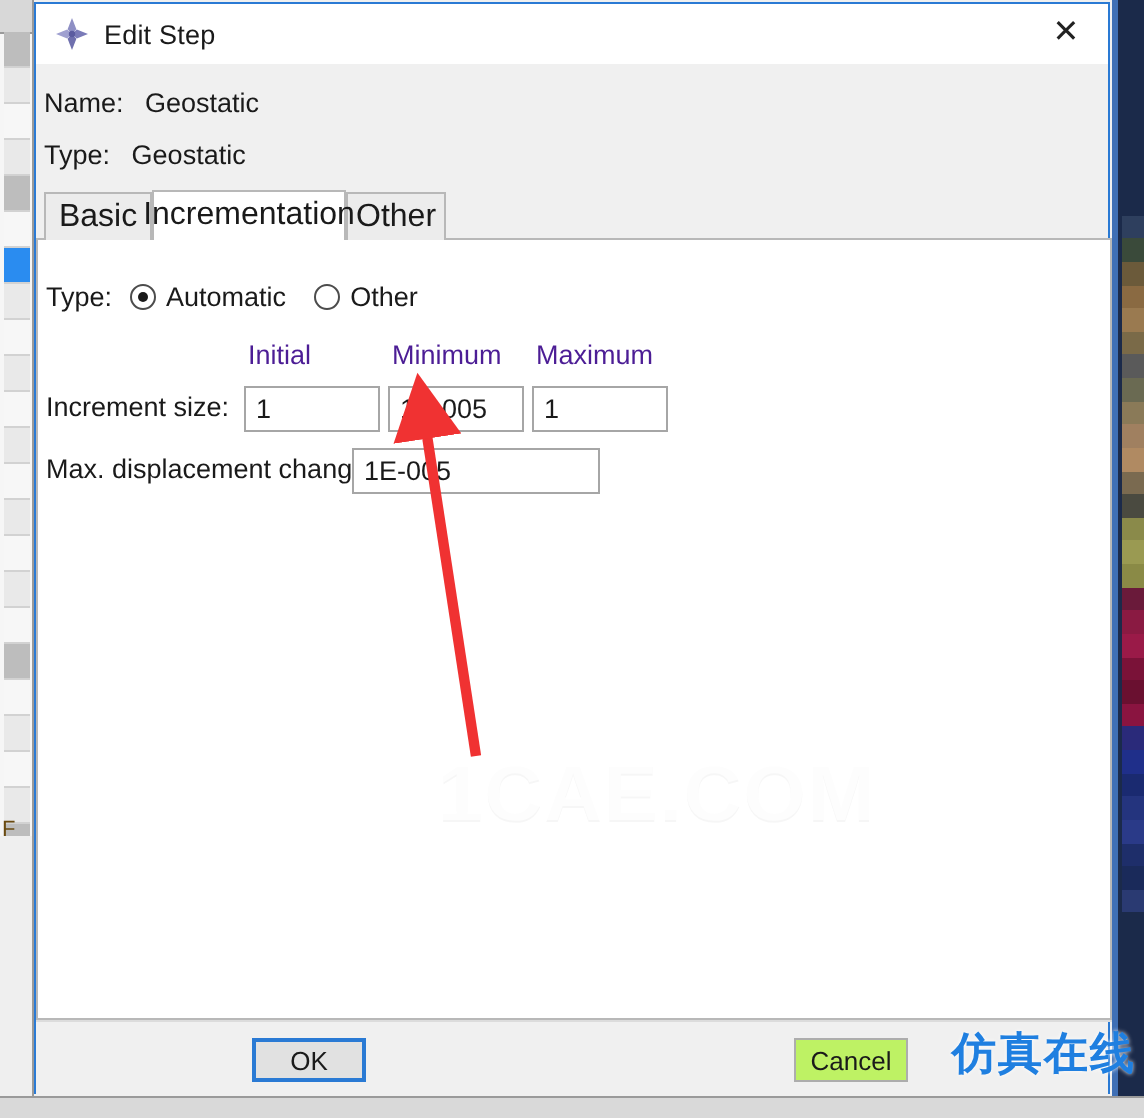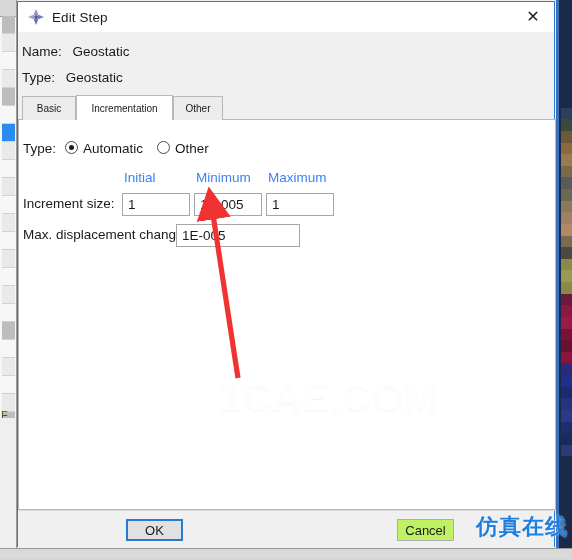--- a/index.html
+++ b/index.html
@@ -158,21 +158,21 @@
     box-sizing: border-box;
   }
   .tab {
     position: absolute;
     top: 0;
     height: 24px;
     box-sizing: border-box;
     display: flex;
     align-items: center;
     justify-content: center;
-    font-size: 10px;
+    font-size: 16px;
     color: #1a1a1a;
     background: #ececec;
     border: 1px solid #b8b8b8;
     border-bottom: none;
     padding: 0 8px;
   }
   .tab.active {
     background: #ffffff;
     height: 25px;
     z-index: 3;
@@ -196,20 +196,21 @@
     font-size: 13.5px;
     color: #1a1a1a;
   }
   .radio-group {
     display: flex;
     align-items: center;
     margin-left: 9px;
   }
   .radio-item {
     display: flex;
+    align-items: center;
     margin-right: 14px;
   }
   .radio {
     width: 13px; height: 13px;
     border-radius: 50%;
     border: 1px solid #4c4c4c;
     background: #ffffff;
     box-sizing: border-box;
     margin-right: 5px;
     position: relative;
@@ -221,21 +222,21 @@
     left: 3px; top: 3px;
     width: 5px; height: 5px;
     border-radius: 50%;
     background: #1a1a1a;
   }
 
   
   .col-head {
     position: absolute;
     font-size: 13.5px;
-    color: #3b82f6;
+    color: #4c1d95;
     top: 50px;
   }
   .col-head.c0 { left: 105px; }
   .col-head.c1 { left: 177px; }
   .col-head.c2 { left: 249px; }
 
   .row-inc-label {
     position: absolute;
     left: 4px; top: 76px;
     font-size: 13.5px;

